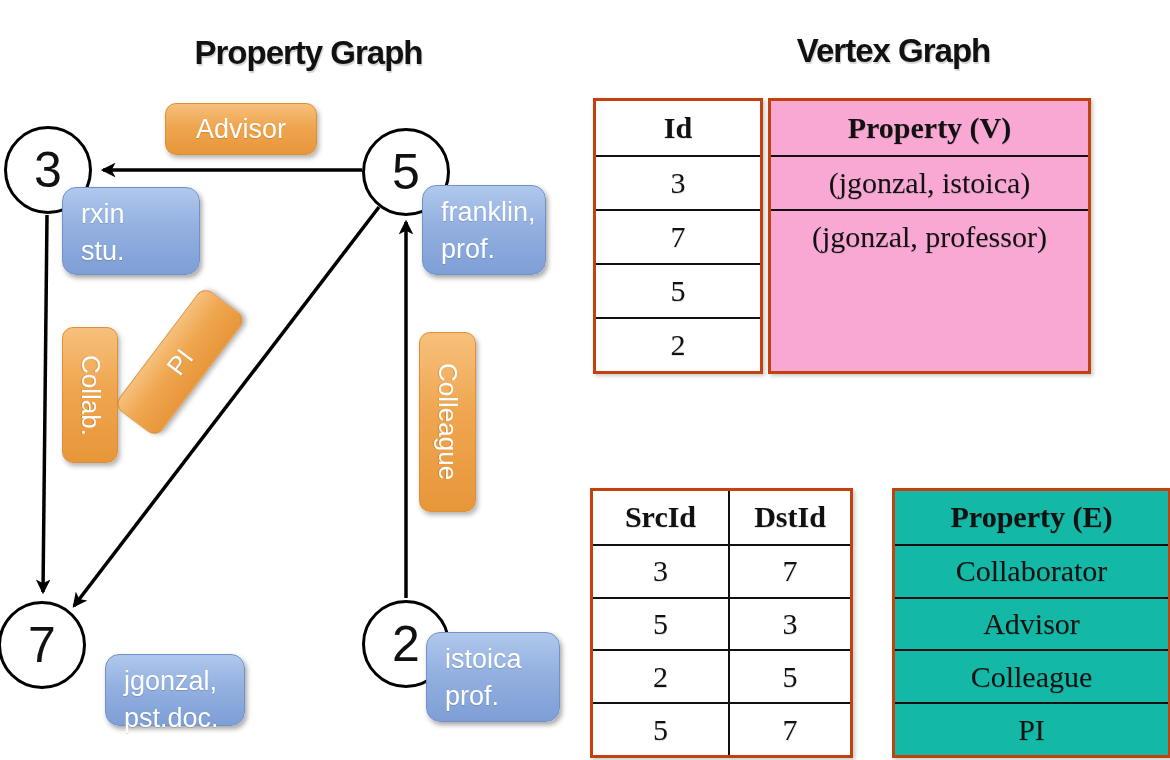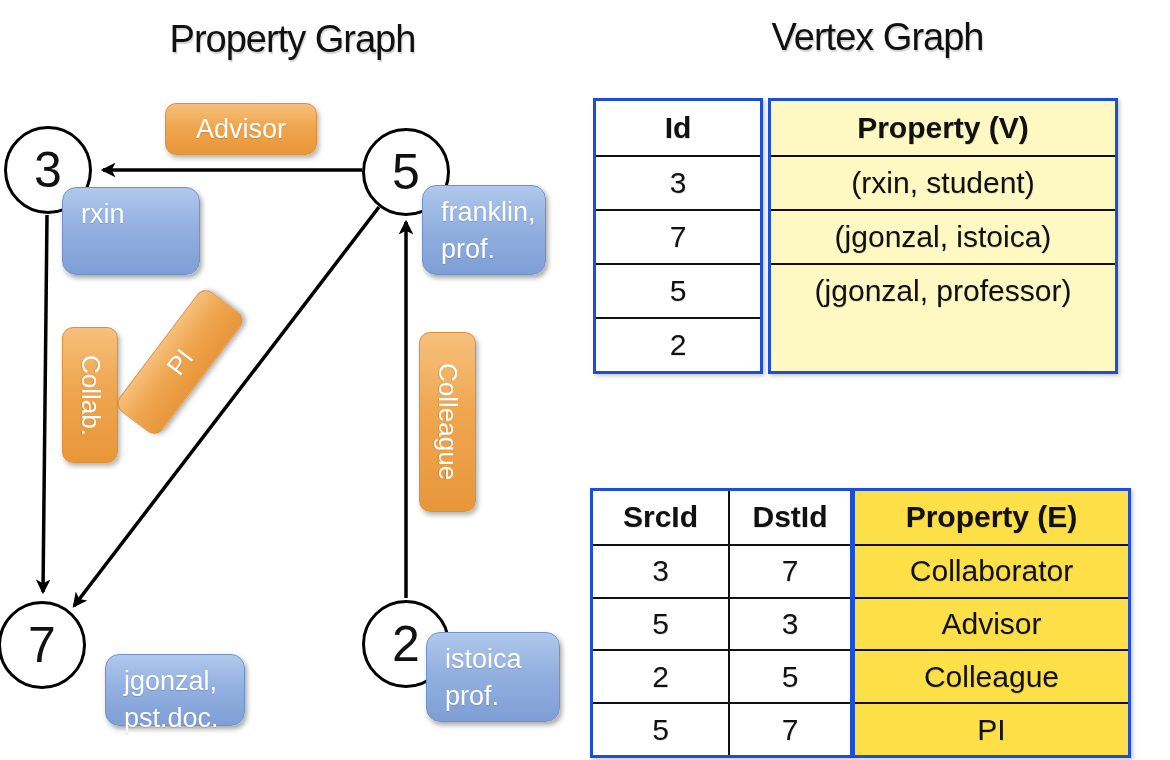--- a/index.html
+++ b/index.html
@@ -2,21 +2,21 @@
 <html><head>
 <meta charset="utf-8">
 <style>
   html,body{margin:0;padding:0;background:#fff;}
   .stage{
     position:relative;width:1170px;height:760px;overflow:hidden;
     background:#fff;font-family:"Liberation Sans",sans-serif;color:#000;
   }
   
   .big-title{
-    position:absolute;margin:0;font-size:38px;font-weight:400;
+    position:absolute;margin:16px;font-size:33px;font-weight:700;
     letter-spacing:-1px;text-align:center;color:#111;
     text-shadow:1px 1.5px 1px rgba(0,0,0,0.18);
   }
   .graph-title{left:0;top:18px;width:585px;}
   .vtable-title{left:585px;top:16px;width:585px;}
   .etable-title{left:585px;top:398px;width:585px;}
 
   
   .edges-svg{position:absolute;left:0;top:0;width:585px;height:760px;}
   .node-circle{
@@ -54,28 +54,29 @@
     display:flex;align-items:center;justify-content:center;
     text-shadow:0 1px 1px rgba(0,0,0,0.15);
   }
   .el-advisor{left:165px;top:103px;width:152px;height:52px;}
   .el-collab{left:62px;top:327px;width:56px;height:136px;writing-mode:vertical-rl;font-size:26px;}
   .el-colleague{left:419px;top:332px;width:57px;height:180px;writing-mode:vertical-rl;font-size:26px;}
   .el-pi{left:105px;top:335px;width:150px;height:54px;transform:rotate(-53deg);font-size:26px;}
 
   
   .tbl-box{
-    position:absolute;border:3px solid #1d4ed8;box-sizing:border-box;
+    position:absolute;border:3px solid #c2410c;box-sizing:border-box;
     background:#fff;box-shadow:2px 2px 4px rgba(0,0,0,0.22);
     display:grid;
+    font-family:Liberation Serif, serif;
   }
   .vt-id{left:593px;top:98px;width:170px;height:276px;grid-template-rows:repeat(5,1fr);}
-  .vt-prop{left:768px;top:98px;width:350px;height:276px;grid-template-rows:repeat(5,1fr);background:#fef9c3;}
+  .vt-prop{left:768px;top:98px;width:323px;height:276px;grid-template-rows:repeat(5,1fr);background:#f9a8d4;}
   .et-ids{left:590px;top:488px;width:263px;height:270px;grid-template-columns:135px 1fr;grid-template-rows:repeat(5,1fr);}
-  .et-prop{left:852px;top:488px;width:279px;height:270px;grid-template-rows:repeat(5,1fr);background:#fde047;}
+  .et-prop{left:892px;top:488px;width:279px;height:270px;grid-template-rows:repeat(5,1fr);background:#14b8a6;}
   .cell{
     display:flex;align-items:center;justify-content:center;
     font-size:30px;color:#111;text-shadow:0.5px 1px 0.5px rgba(0,0,0,0.12);
   }
   .cell.th{font-weight:700;}
   .row-sep{border-top:2.5px solid #111;}
   .col-sep{border-left:2.5px solid #111;}
 </style>
 </head>
 <body>
@@ -104,20 +105,21 @@
   </div>
   <div class="node-circle nc7">
     <span>7</span>
   </div>
   <div class="node-circle nc2">
     <span>2</span>
   </div>
 
   <div class="vprop-box vp-rxin">
     <span class="vprop-line">rxin</span>
+    <span class="vprop-line">stu.</span>
   </div>
   <div class="vprop-box vp-franklin">
     <span class="vprop-line">franklin,</span>
     <span class="vprop-line">prof.</span>
   </div>
   <div class="vprop-box vp-jgonzal">
     <span class="vprop-line">jgonzal,</span>
     <span class="vprop-line">pst.doc.</span>
   </div>
   <div class="vprop-box vp-istoica">
@@ -135,21 +137,20 @@
   <div class="tbl-box vt-id">
     <div class="cell th">Id</div>
     <div class="cell row-sep">3</div>
     <div class="cell row-sep">7</div>
     <div class="cell row-sep">5</div>
     <div class="cell row-sep">2</div>
   </div>
 
   <div class="tbl-box vt-prop">
     <div class="cell th">Property (V)</div>
-    <div class="cell row-sep">(rxin, student)</div>
     <div class="cell row-sep">(jgonzal, istoica)</div>
     <div class="cell row-sep">(jgonzal, professor)</div>
   </div>
 
 
   <div class="tbl-box et-ids">
     <div class="cell th">SrcId</div>
     <div class="cell th col-sep">DstId</div>
     <div class="cell row-sep">3</div>
     <div class="cell row-sep col-sep">7</div>

